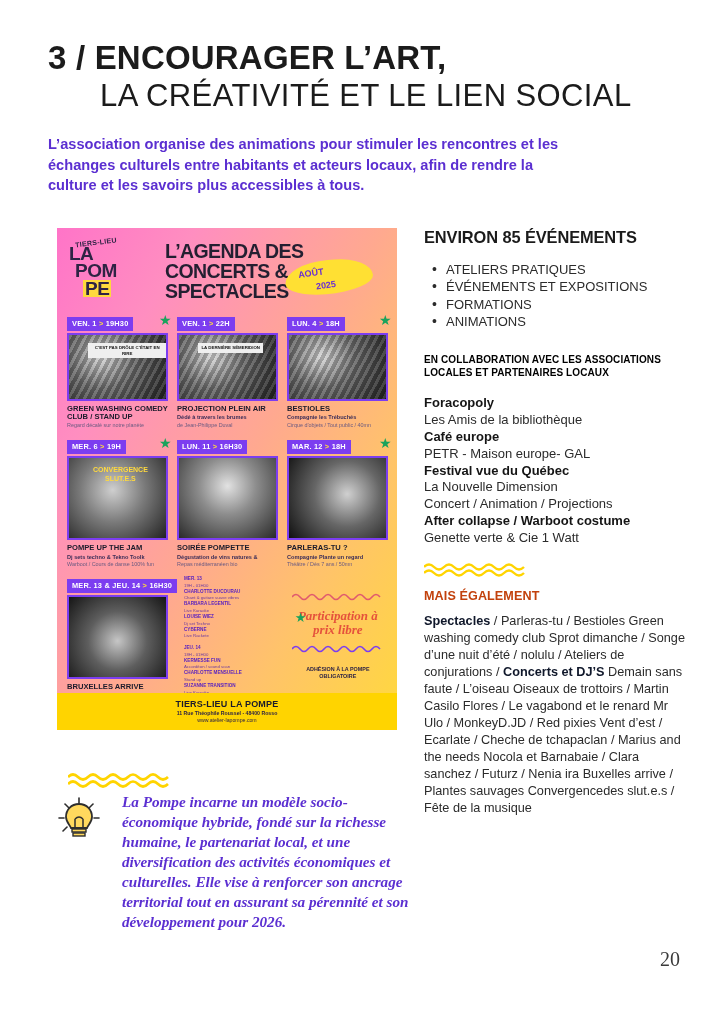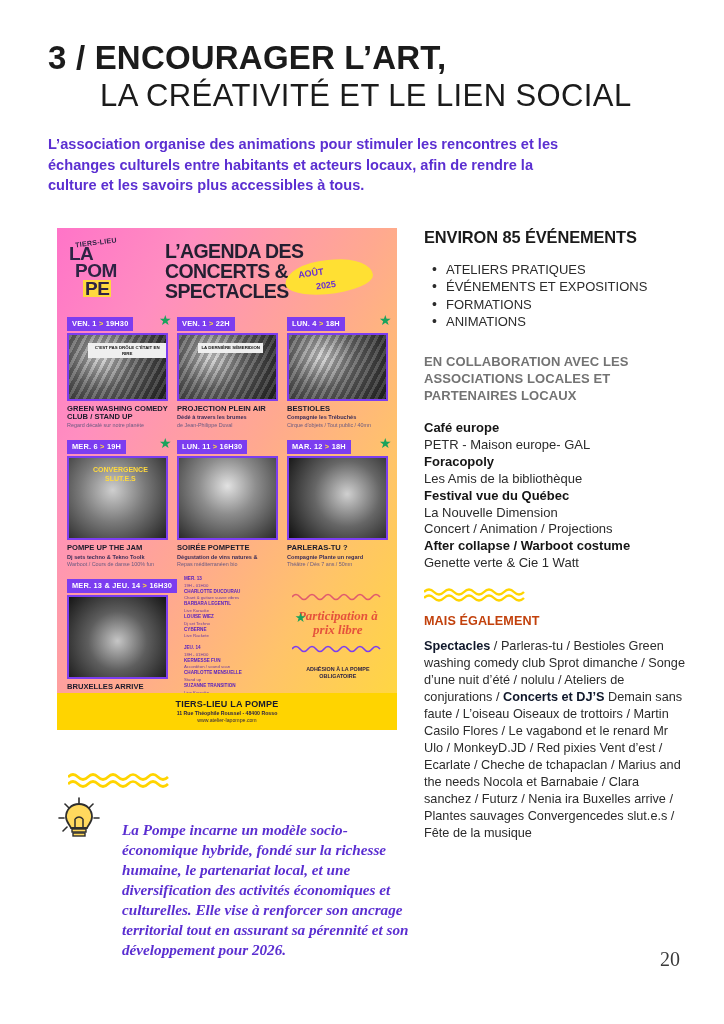--- a/index.html
+++ b/index.html
@@ -122,35 +122,35 @@
   .rcol{position:absolute;left:424px;top:228px;width:262px;}
   .r-head{font-size:16.4px;font-weight:bold;color:#1b1b1b;letter-spacing:-.1px;}
   .r-bullets{margin:14px 0 0 0;padding:0 0 0 22px;list-style:none;}
   .r-bullets li{
     font-size:13px;color:#2b2b2b;line-height:1.34;position:relative;
   }
   .r-bullets li:before{
     content:"•";position:absolute;left:-14px;top:-1px;font-size:14px;color:#2b2b2b;
   }
   .r-green{
-    margin-top:22px;font-size:13px;font-weight:bold;color:#737373;
+    margin-top:22px;font-size:10px;font-weight:bold;color:#000000;
     line-height:1.32;letter-spacing:.1px;
   }
   .partners{margin-top:16px;font-size:13px;color:#2b2b2b;line-height:1.3;}
   .partners .b{font-weight:bold;color:#151515;}
   .wave-sep{margin-top:16px;height:14px;width:110px;}
   .r-green2{margin-top:8px;font-size:12.6px;font-weight:bold;color:#c2410c;letter-spacing:.1px;}
   .also{margin-top:10px;font-size:12.7px;color:#2b2b2b;line-height:1.34;}
   .also b{font-weight:bold;color:#0f172a;}
 
   
   .wave-bottom{position:absolute;left:68px;top:772px;width:108px;height:16px;}
   .bulb{position:absolute;left:56px;top:795px;width:46px;height:46px;}
   .quote{
-    position:absolute;left:122px;top:820px;width:290px;
+    position:absolute;left:122px;top:792px;width:290px;
     font-family:"Liberation Serif", serif;font-style:italic;font-weight:bold;
     font-size:15.2px;color:#5b2fd1;line-height:1.32;
   }
 
   .pageno{
     position:absolute;right:44px;top:948px;font-size:20px;color:#3b3b3b;
     font-family:"Liberation Serif", serif;
   }
 </style>
 </head>
@@ -353,26 +353,26 @@
       <li>ATELIERS PRATIQUES</li>
       <li>ÉVÉNEMENTS ET EXPOSITIONS</li>
       <li>FORMATIONS</li>
       <li>ANIMATIONS</li>
     </ul>
 
     <div class="r-green">EN COLLABORATION AVEC LES ASSOCIATIONS LOCALES ET PARTENAIRES LOCAUX</div>
 
     <div class="partners">
       <div>
+        <span class="b">Foracopoly</span><br>
+        <span>Les Amis de la bibliothèque</span>
+      </div>
+      <div>
         <span class="b">Café europe</span><br>
         <span>PETR - Maison europe- GAL</span>
-      </div>
-      <div>
-        <span class="b">Foracopoly</span><br>
-        <span>Les Amis de la bibliothèque</span>
       </div>
       <div>
         <span class="b">Festival vue du Québec</span><br>
         <span style="white-space:pre-line">La Nouvelle Dimension
 Concert / Animation / Projections</span>
       </div>
       <div>
         <span class="b">After collapse / Warboot costume</span><br>
         <span>Genette verte &amp; Cie 1 Watt</span>
       </div>

